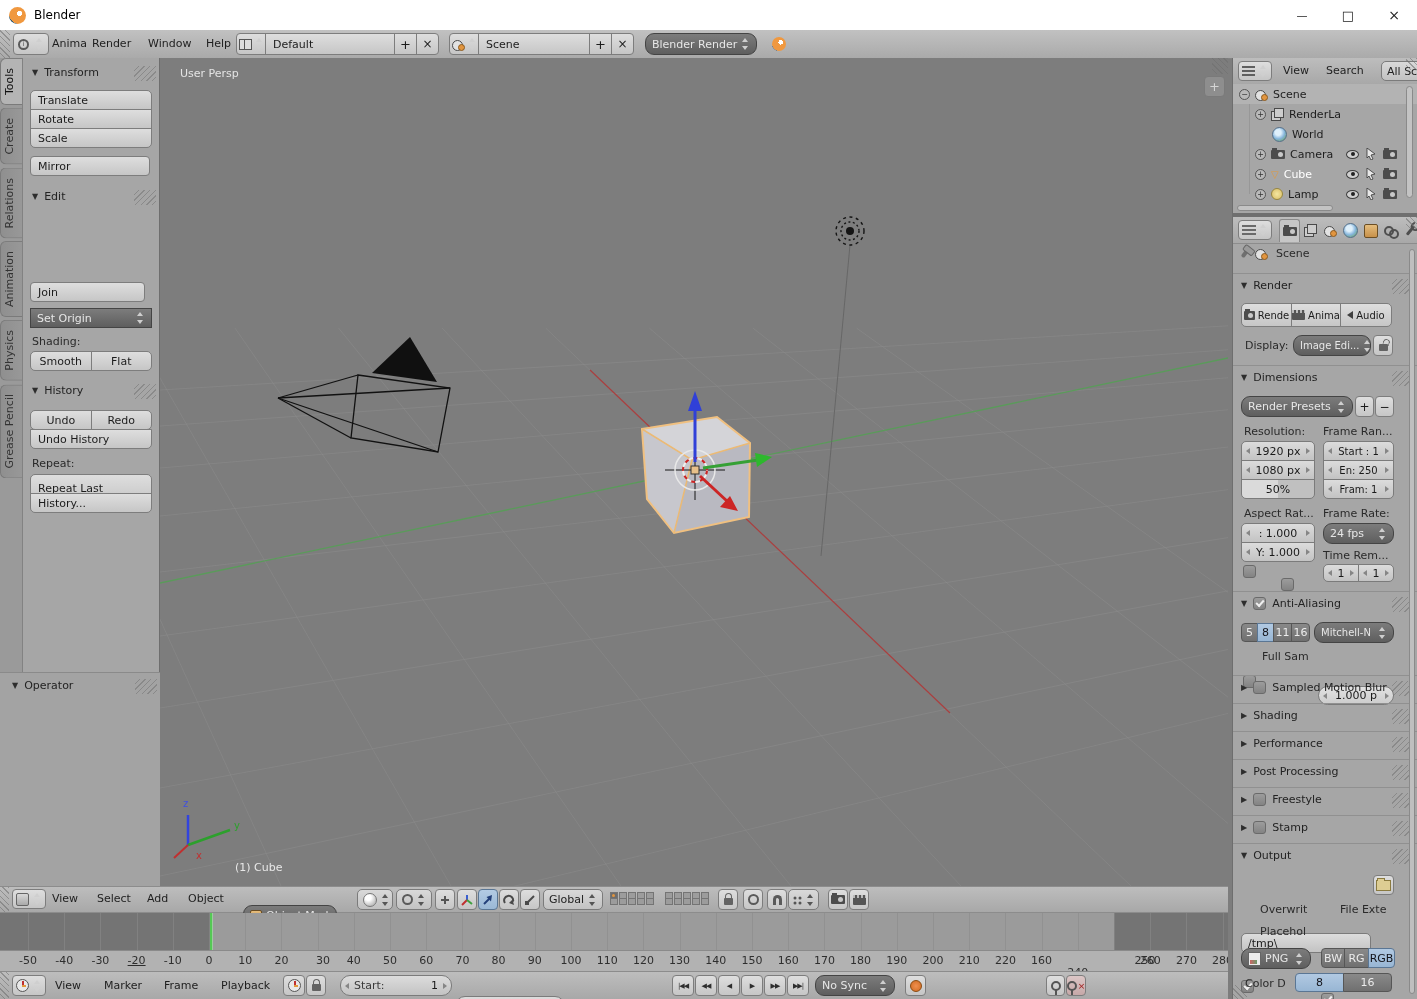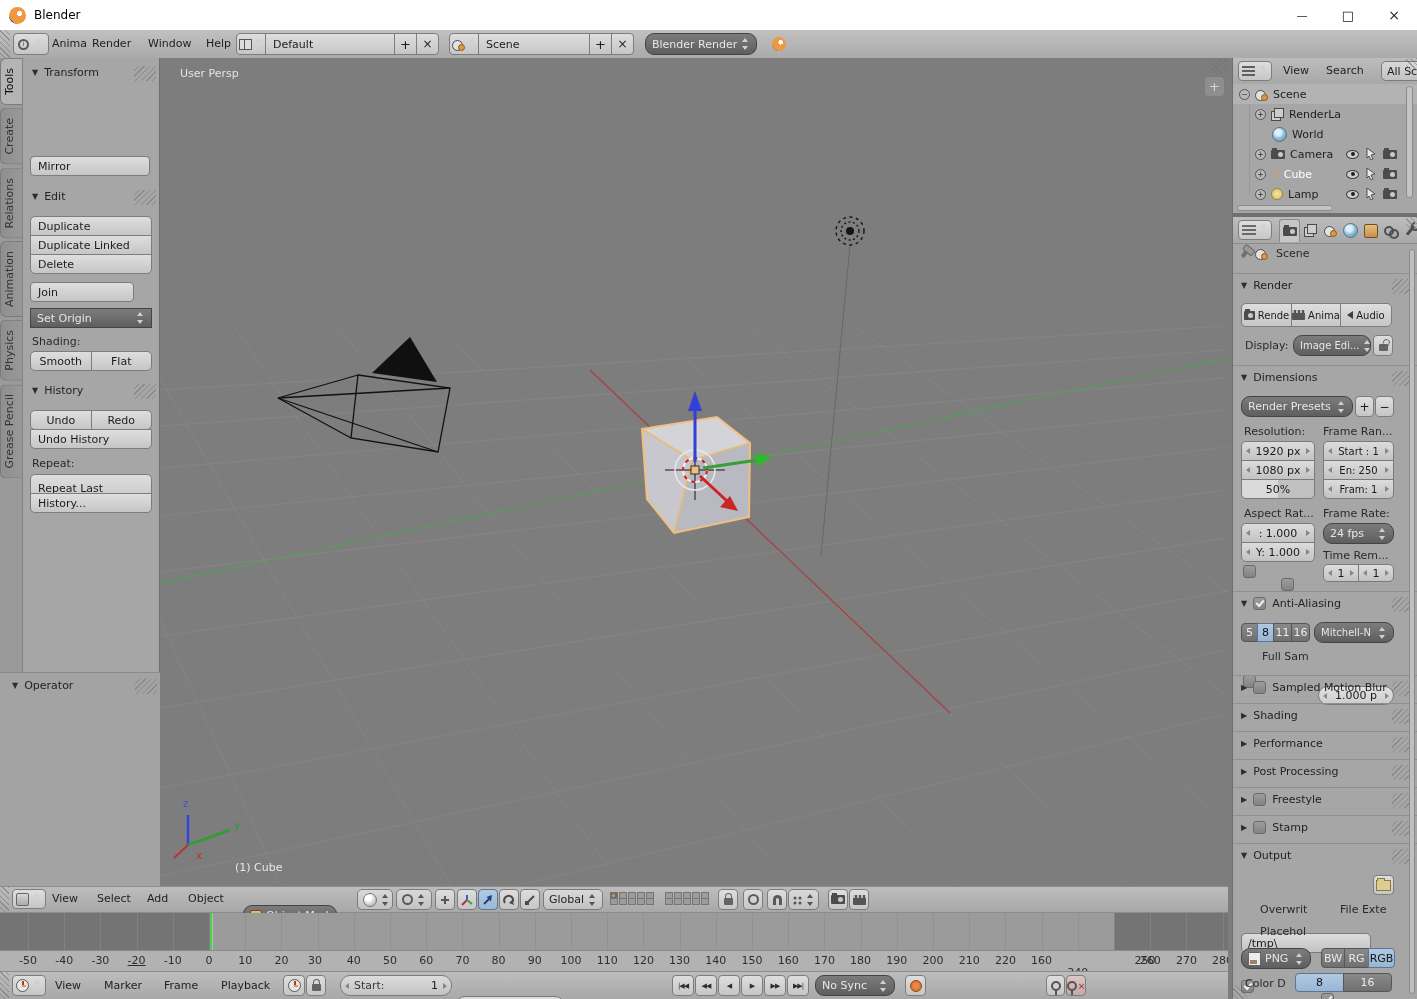--- a/index.html
+++ b/index.html
@@ -176,33 +176,33 @@
       <div class="vtab">Animation</div>
       <div class="vtab">Physics</div>
       <div class="vtab">Grease Pencil</div>
     </div>
 
     <div class="abs hdr" style="left:32px;top:8px">
         <span class="tri">▼</span>
         <span>Transform</span>
       </div>
     <div class="grip" style="top:8px"></div>
+    <div class="abs stack" style="left:30px;top:32px;width:122px">
+      <div class="btn left" style="height:20px">Translate</div>
+      <div class="btn left" style="height:20px">Rotate</div>
+      <div class="btn left" style="height:20px">Scale</div>
+    </div>
     <div class="abs btn left" style="left:30px;top:98px;width:120px;height:20px">Mirror</div>
 
     <div class="abs hdr" style="left:32px;top:132px">
         <span class="tri">▼</span>
         <span>Edit</span>
       </div>
     <div class="grip" style="top:132px"></div>
-    <div class="abs stack" style="left:30px;top:158px;width:122px">
-      <div class="btn left" style="height:20px">Duplicate</div>
-      <div class="btn left" style="height:20px">Duplicate Linked</div>
-      <div class="btn left" style="height:20px">Delete</div>
-    </div>
-    <div class="abs btn left" style="left:30px;top:224px;width:104px;height:20px">Join</div>
+    <div class="abs btn left" style="left:30px;top:224px;width:115px;height:20px">Join</div>
     <div class="abs dd" style="left:30px;top:250px;width:122px;height:20px;border-radius:0">
         <span>Set Origin</span>
         <span class="ud"></span>
       </div>
 
     <span class="abs" style="left:32px;top:277px;color:#2a2a2a">Shading:</span>
     <div class="abs pair" style="left:30px;top:293px;width:122px">
       <div class="btn" style="height:20px;flex:1">Smooth</div>
       <div class="btn" style="height:20px;flex:1">Flat</div>
     </div>
@@ -460,21 +460,21 @@
     </div>
   <div class="abs" style="left:0;top:950px;width:1228px;height:21px;background:#b2b2b2;border-top:1px solid #8a8a8a;overflow:hidden;box-sizing:border-box">
       <span class="tick-label" style="left: 10px;">-50</span>
       <span class="tick-label" style="left: 46.2px;">-40</span>
       <span class="tick-label" style="left: 82.4px;">-30</span>
       <span class="tick-label" style="left: 118.6px; text-decoration: underline;">-20</span>
       <span class="tick-label" style="left: 154.8px;">-10</span>
       <span class="tick-label" style="left: 191px;">0</span>
       <span class="tick-label" style="left: 227.2px;">10</span>
       <span class="tick-label" style="left: 263.4px;">20</span>
-      <span class="tick-label" style="left: 297px;">30</span>
+      <span class="tick-label" style="left: 305px;">30</span>
       <span class="tick-label" style="left: 335.8px;">40</span>
       <span class="tick-label" style="left: 372px;">50</span>
       <span class="tick-label" style="left: 408.2px;">60</span>
       <span class="tick-label" style="left: 444.4px;">70</span>
       <span class="tick-label" style="left: 480.6px;">80</span>
       <span class="tick-label" style="left: 516.8px;">90</span>
       <span class="tick-label" style="left: 553px;">100</span>
       <span class="tick-label" style="left: 589.2px;">110</span>
       <span class="tick-label" style="left: 625.4px;">120</span>
       <span class="tick-label" style="left: 661.6px;">130</span>

